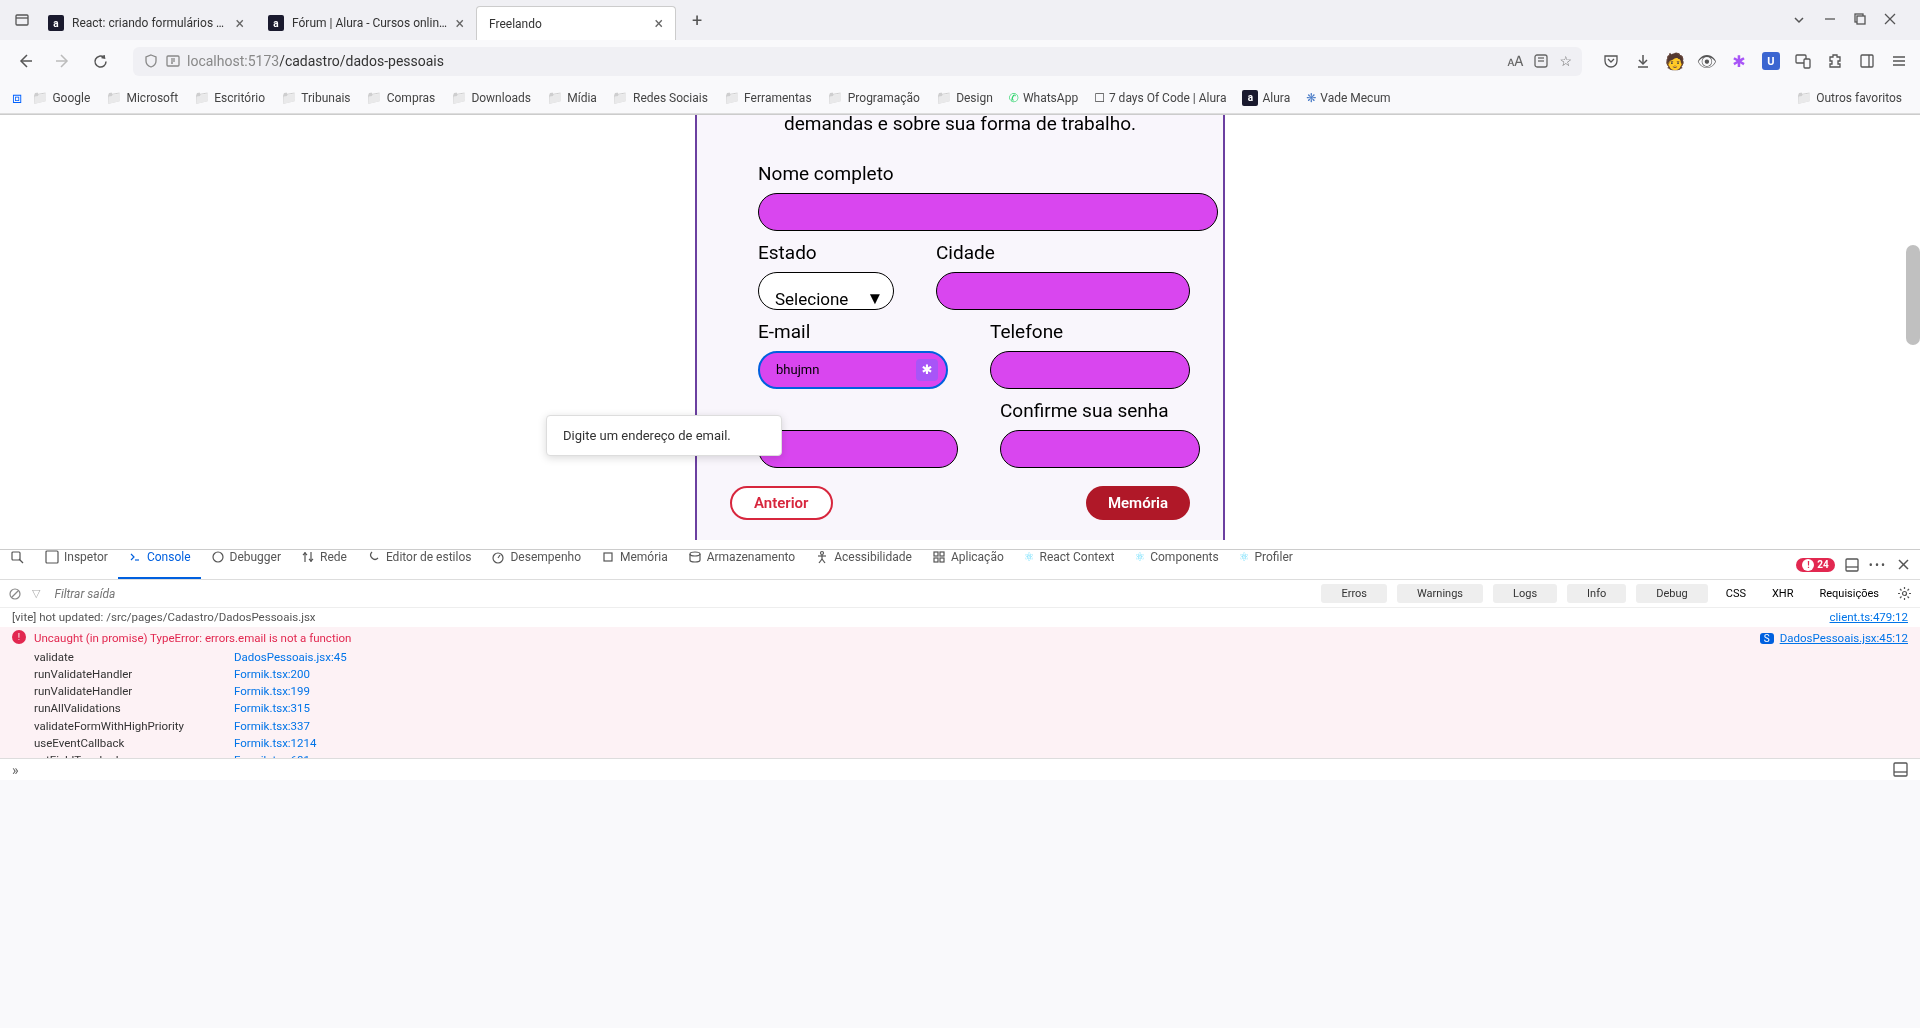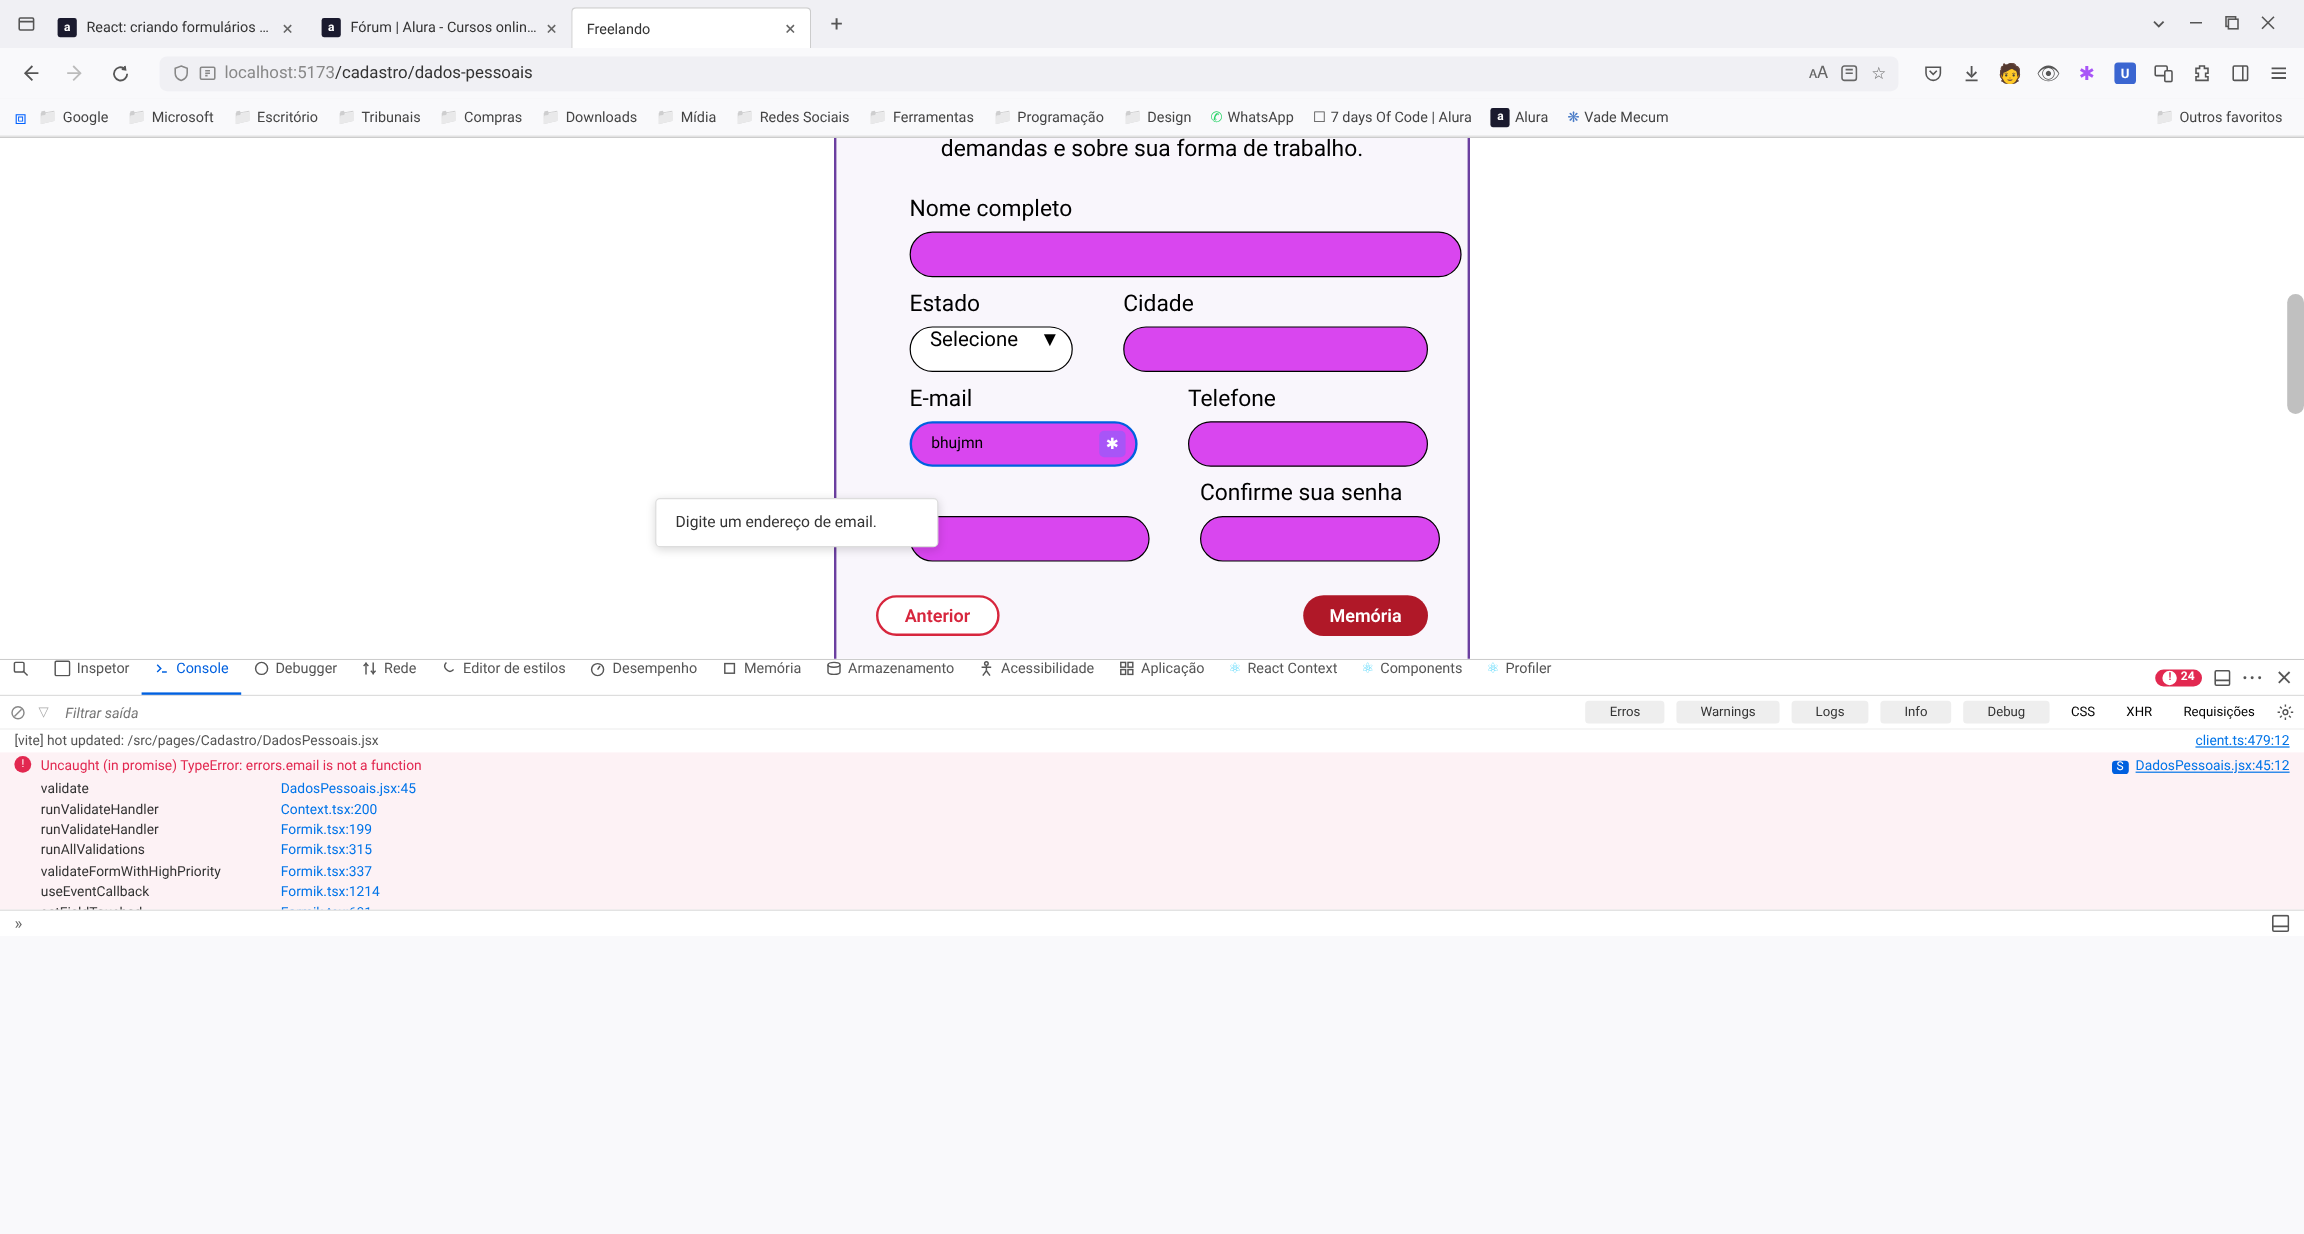--- a/index.html
+++ b/index.html
@@ -36,25 +36,25 @@
     
     .page-viewport { height: 434px; overflow: hidden; background: #fff; position: relative; }
     .form-container { width: 530px; margin: 0 auto; border-left: 2px solid #6b3fa0; border-right: 2px solid #6b3fa0; background: #f9f6fc; padding: 0 33px 20px; position: relative; top: -10px; }
     .form-heading { text-align: center; font-size: 19px; line-height: 1.4; color: #000; margin-bottom: 24px; padding-top: 6px; }
     .form-row { display: flex; gap: 14px; margin-bottom: 10px; }
     .form-group { flex: 1; display: flex; flex-direction: column; margin-left: 28px; }
     .form-group.full { flex: 0 0 100%; }
     .form-label { font-size: 19px; color: #000; margin-bottom: 8px; }
     .form-input { height: 38px; border: 1px solid #000; border-radius: 19px; padding: 0 16px; font-size: 13px; background: #d946ef; outline: none; }
     .form-input.focused { border: 2px solid #0060df; }
-    .form-select { height: 38px; border: 1px solid #000; border-radius: 19px; padding: 0 16px; font-size: 17px; background: #fff; display: flex; align-items: flex-start; gap: 18px; width: 136px; }
+    .form-select { height: 38px; border: 1px solid #000; border-radius: 19px; padding: 0 16px; font-size: 17px; background: #fff; display: flex; align-items: flex-end; gap: 18px; width: 136px; }
     .email-wrap { position: relative; }
     .email-badge { position: absolute; right: 10px; top: 50%; transform: translateY(-50%); width: 22px; height: 22px; background: #a855f7; border-radius: 4px; display: flex; align-items: center; justify-content: center; color: #fff; font-size: 13px; }
     .tooltip { position: absolute; background: #fff; border: 1px solid #ddd; box-shadow: 0 2px 8px rgba(0,0,0,0.15); padding: 12px 16px; font-size: 13px; color: #333; border-radius: 4px; z-index: 10; left: 546px; top: 300px; width: 236px; }
-    .form-buttons { display: flex; justify-content: space-between; margin-top: 28px; }
+    .form-buttons { display: flex; justify-content: space-between; margin-top: 18px; }
     .btn { height: 34px; padding: 0 22px; border-radius: 17px; font-size: 15px; font-weight: 600; cursor: pointer; }
     .btn-prev { background: #fff; border: 2px solid #d7263d; color: #d7263d; }
     .btn-next { background: #b01828; border: none; color: #fff; }
     .scrollbar-v { position: absolute; right: 0; top: 130px; width: 14px; height: 100px; background: #c0c0c0; border-radius: 7px; }
     
     
     .devtools { border-top: 1px solid #ccc; background: #fff; font-family: Menlo, Consolas, monospace; }
     .dt-tabs { display: flex; align-items: center; height: 30px; border-bottom: 1px solid #ddd; font-family: -apple-system, sans-serif; font-size: 12px; }
     .dt-tab { display: flex; align-items: flex-start; gap: 5px; padding: 0 10px; height: 100%; color: #555; cursor: pointer; }
     .dt-tab.active { color: #0060df; border-bottom: 2px solid #0060df; }
@@ -501,21 +501,21 @@
         <span class="dt-error-msg">Uncaught (in promise) TypeError: errors.email is not a function</span>
         <span class="dt-error-loc"><span class="s-badge">S</span><a>DadosPessoais.jsx:45:12</a></span>
       </div>
       <div class="dt-stack">
         <div class="dt-stack-row">
             <span class="dt-stack-fn">validate</span>
             <span class="dt-stack-loc">DadosPessoais.jsx:45</span>
           </div>
         <div class="dt-stack-row">
             <span class="dt-stack-fn">runValidateHandler</span>
-            <span class="dt-stack-loc">Context.tsx:200</span>
+            <span class="dt-stack-loc">Formik.tsx:200</span>
           </div>
         <div class="dt-stack-row">
             <span class="dt-stack-fn">runValidateHandler</span>
             <span class="dt-stack-loc">Formik.tsx:199</span>
           </div>
         <div class="dt-stack-row">
             <span class="dt-stack-fn">runAllValidations</span>
             <span class="dt-stack-loc">Formik.tsx:315</span>
           </div>
         <div class="dt-stack-row">

